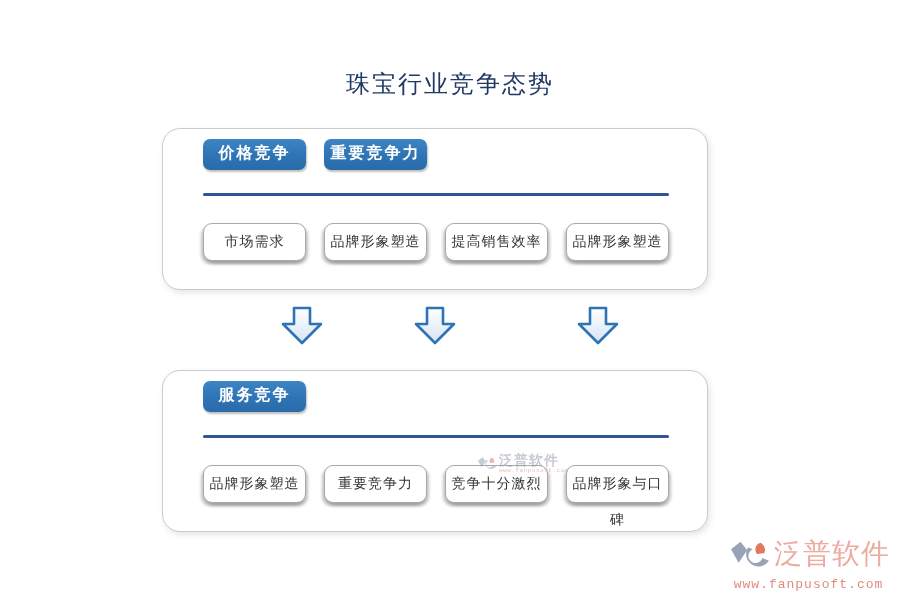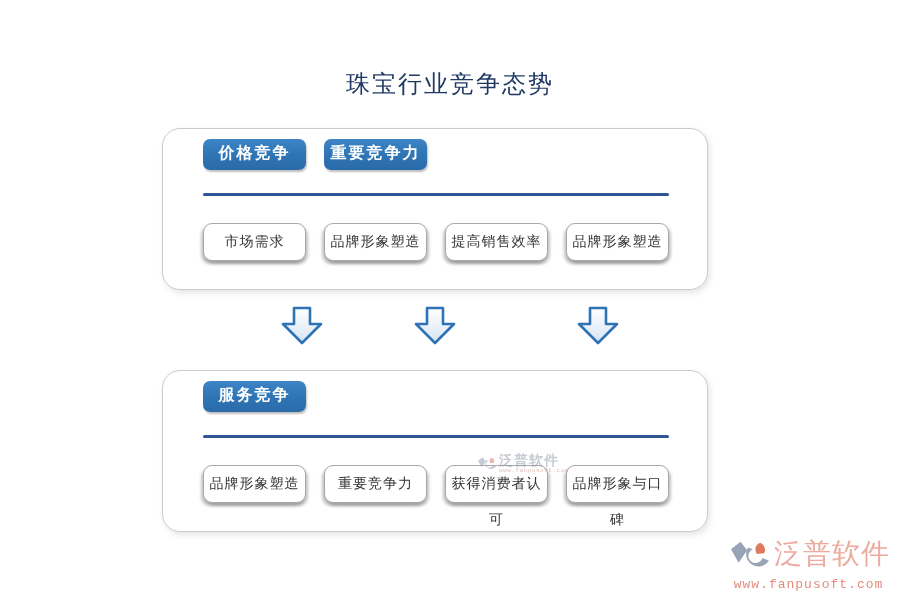--- a/index.html
+++ b/index.html
@@ -87,21 +87,21 @@
   </svg>
   <svg class="arrow arrow-3" viewBox="0 0 44 40">
     <path d="M14 2 L30 2 L30 18 L41 18 L22 37 L3 18 L14 18 Z" fill="url(#g1)" stroke="#2e74b5" stroke-width="2.6" stroke-linejoin="round"></path>
   </svg>
 
   <section class="panel panel-bottom">
     <div class="hdr">服务竞争</div>
     <div class="divider"></div>
     <div class="item">品牌形象塑造</div>
     <div class="item">重要竞争力</div>
-    <div class="item">获得消费者认可</div>
+    <div class="item">竞争十分激烈</div>
     <div class="item">品牌形象与口碑</div>
   </section>
 
   <div class="wm">
     <svg width="20" height="18" viewBox="0 0 44 40">
       <polygon points="2,13 12,5 19,14 10,27" fill="#98a3b6"></polygon>
       <path d="M20 11 A13 13 0 1 0 42 25 L35 22 A7.5 7.5 0 1 1 25 13 Z" fill="#98a3b6"></path>
       <path d="M29 18 Q25 9 33 6 Q40 10 37 17 Z" fill="#e07a5f"></path>
     </svg>
     <span class="wm-txt">

